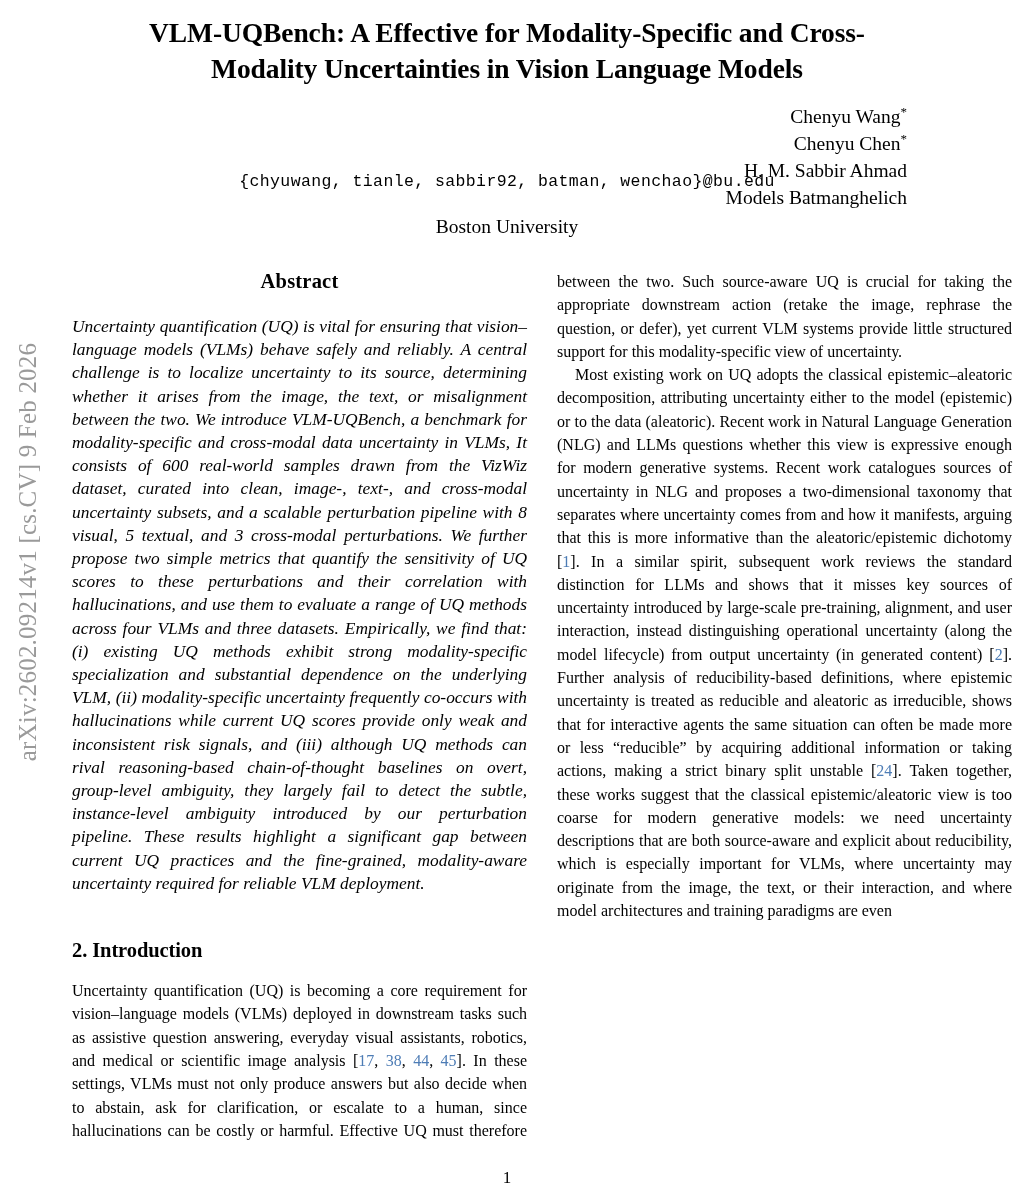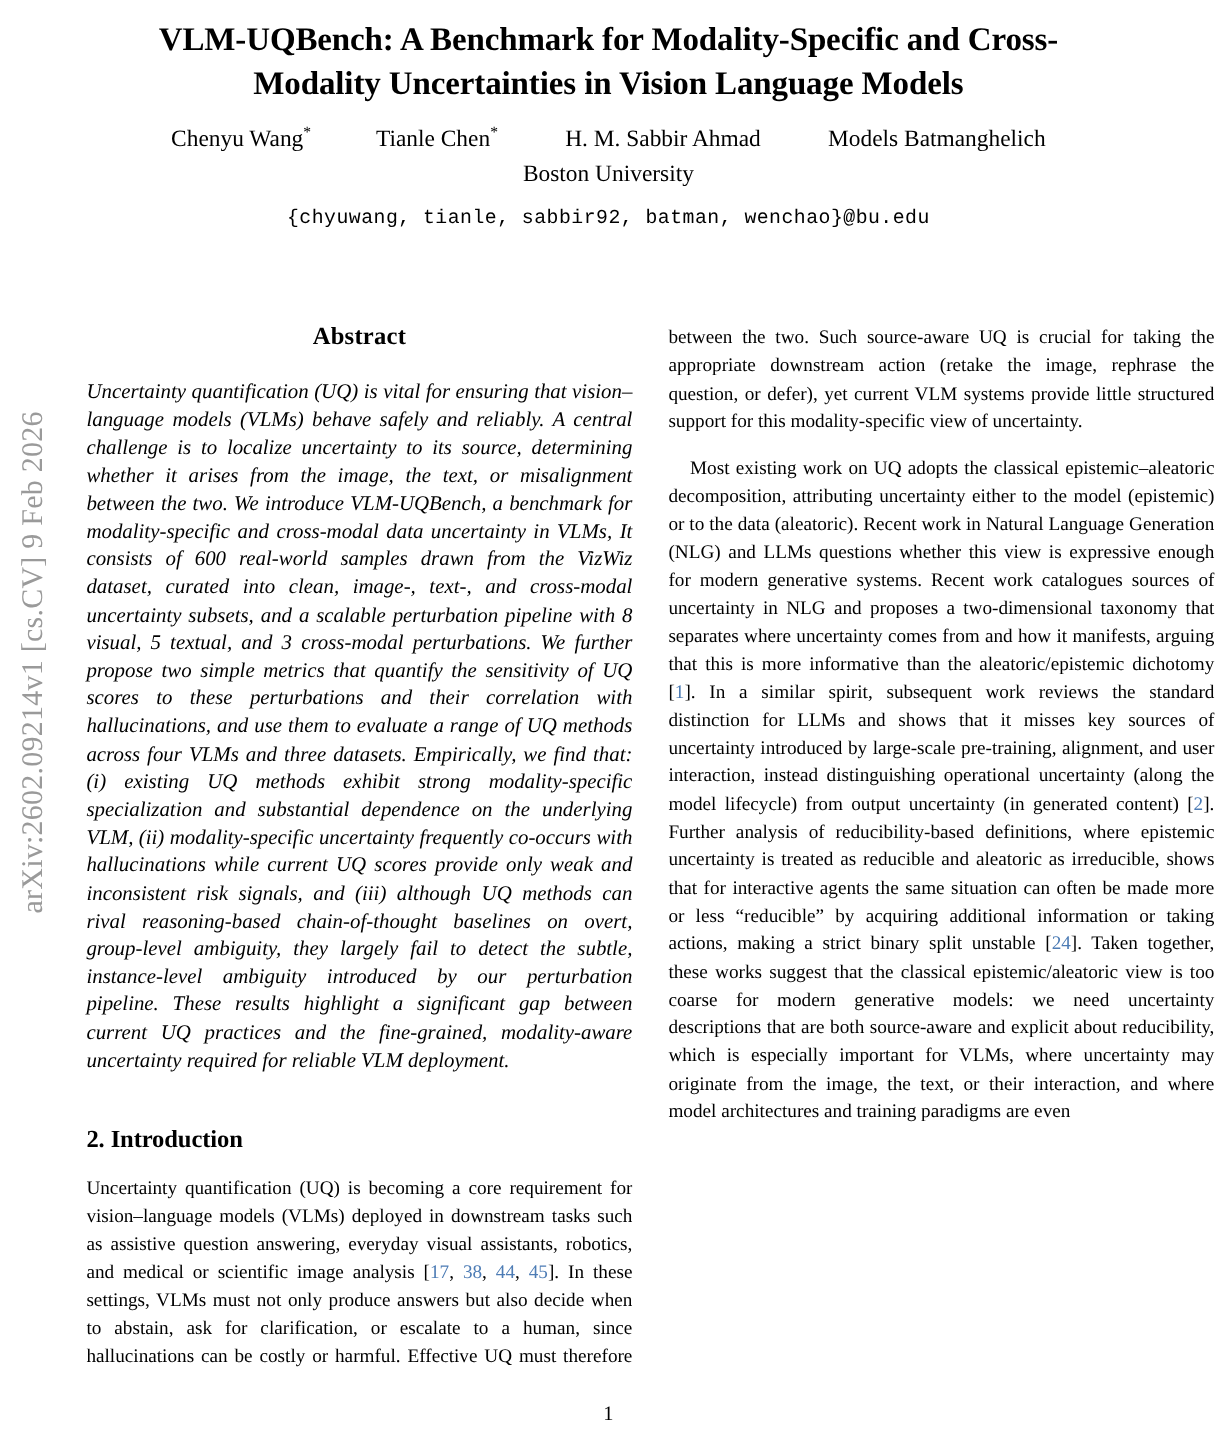--- a/index.html
+++ b/index.html
@@ -54,20 +54,21 @@
     top: 103px;
     width: 800px;
     text-align: center;
     font-size: 19.5px;
     line-height: 27px;
   }
   .authors-row1 {
     display: flex;
     justify-content: center;
     align-items: flex-end;
+    flex-direction: column;
   }
   .author {
     white-space: nowrap;
   }
   .author-sep {
     display: inline-block;
   }
   .sup {
     font-size: 13px;
     vertical-align: super;
@@ -127,21 +128,21 @@
   .body-p {
     font-size: 16px;
     line-height: 23.3px;
     text-align: justify;
     text-justify: inter-word;
     hyphens: auto;
     margin: 0;
   }
   .body-p + .body-p {
     text-indent: 18px;
-    margin-top: 16px;
+    margin-top: 0;
   }
   .cite {
     color: #4d7cb5;
   }
 
   .page-number {
     position: absolute;
     left: 0;
     top: 1168px;
     width: 1014px;
@@ -149,27 +150,27 @@
     font-size: 17px;
   }
 </style>
 </head>
 <body>
 
 <div class="page">
 
   <div class="arxiv-stamp">arXiv:2602.09214v1  [cs.CV]  9 Feb 2026</div>
 
-  <h1 class="title">VLM-UQBench: A Benchmark for Modality-Specific and Cross-Modality Uncertainties in Vision Language Models</h1>
+  <h1 class="title">VLM-UQBench: A Effective for Modality-Specific and Cross-Modality Uncertainties in Vision Language Models</h1>
 
   <div class="authors">
     <div class="authors-row1">
       <span class="author"><span>Chenyu Wang</span><span class="sup">*</span></span>
       <span class="author-sep" style="width:54px"></span>
-      <span class="author"><span>Tianle Chen</span><span class="sup">*</span></span>
+      <span class="author"><span>Chenyu Chen</span><span class="sup">*</span></span>
       <span class="author-sep" style="width:56px"></span>
       <span class="author"><span>H. M. Sabbir Ahmad</span></span>
       <span class="author-sep" style="width:56px"></span>
       <span class="author"><span>Models Batmanghelich</span></span>
     </div>
     <div class="authors-row3">Boston University</div>
   </div>
 
   <div class="email">{chyuwang, tianle, sabbir92, batman, wenchao}@bu.edu</div>
 

